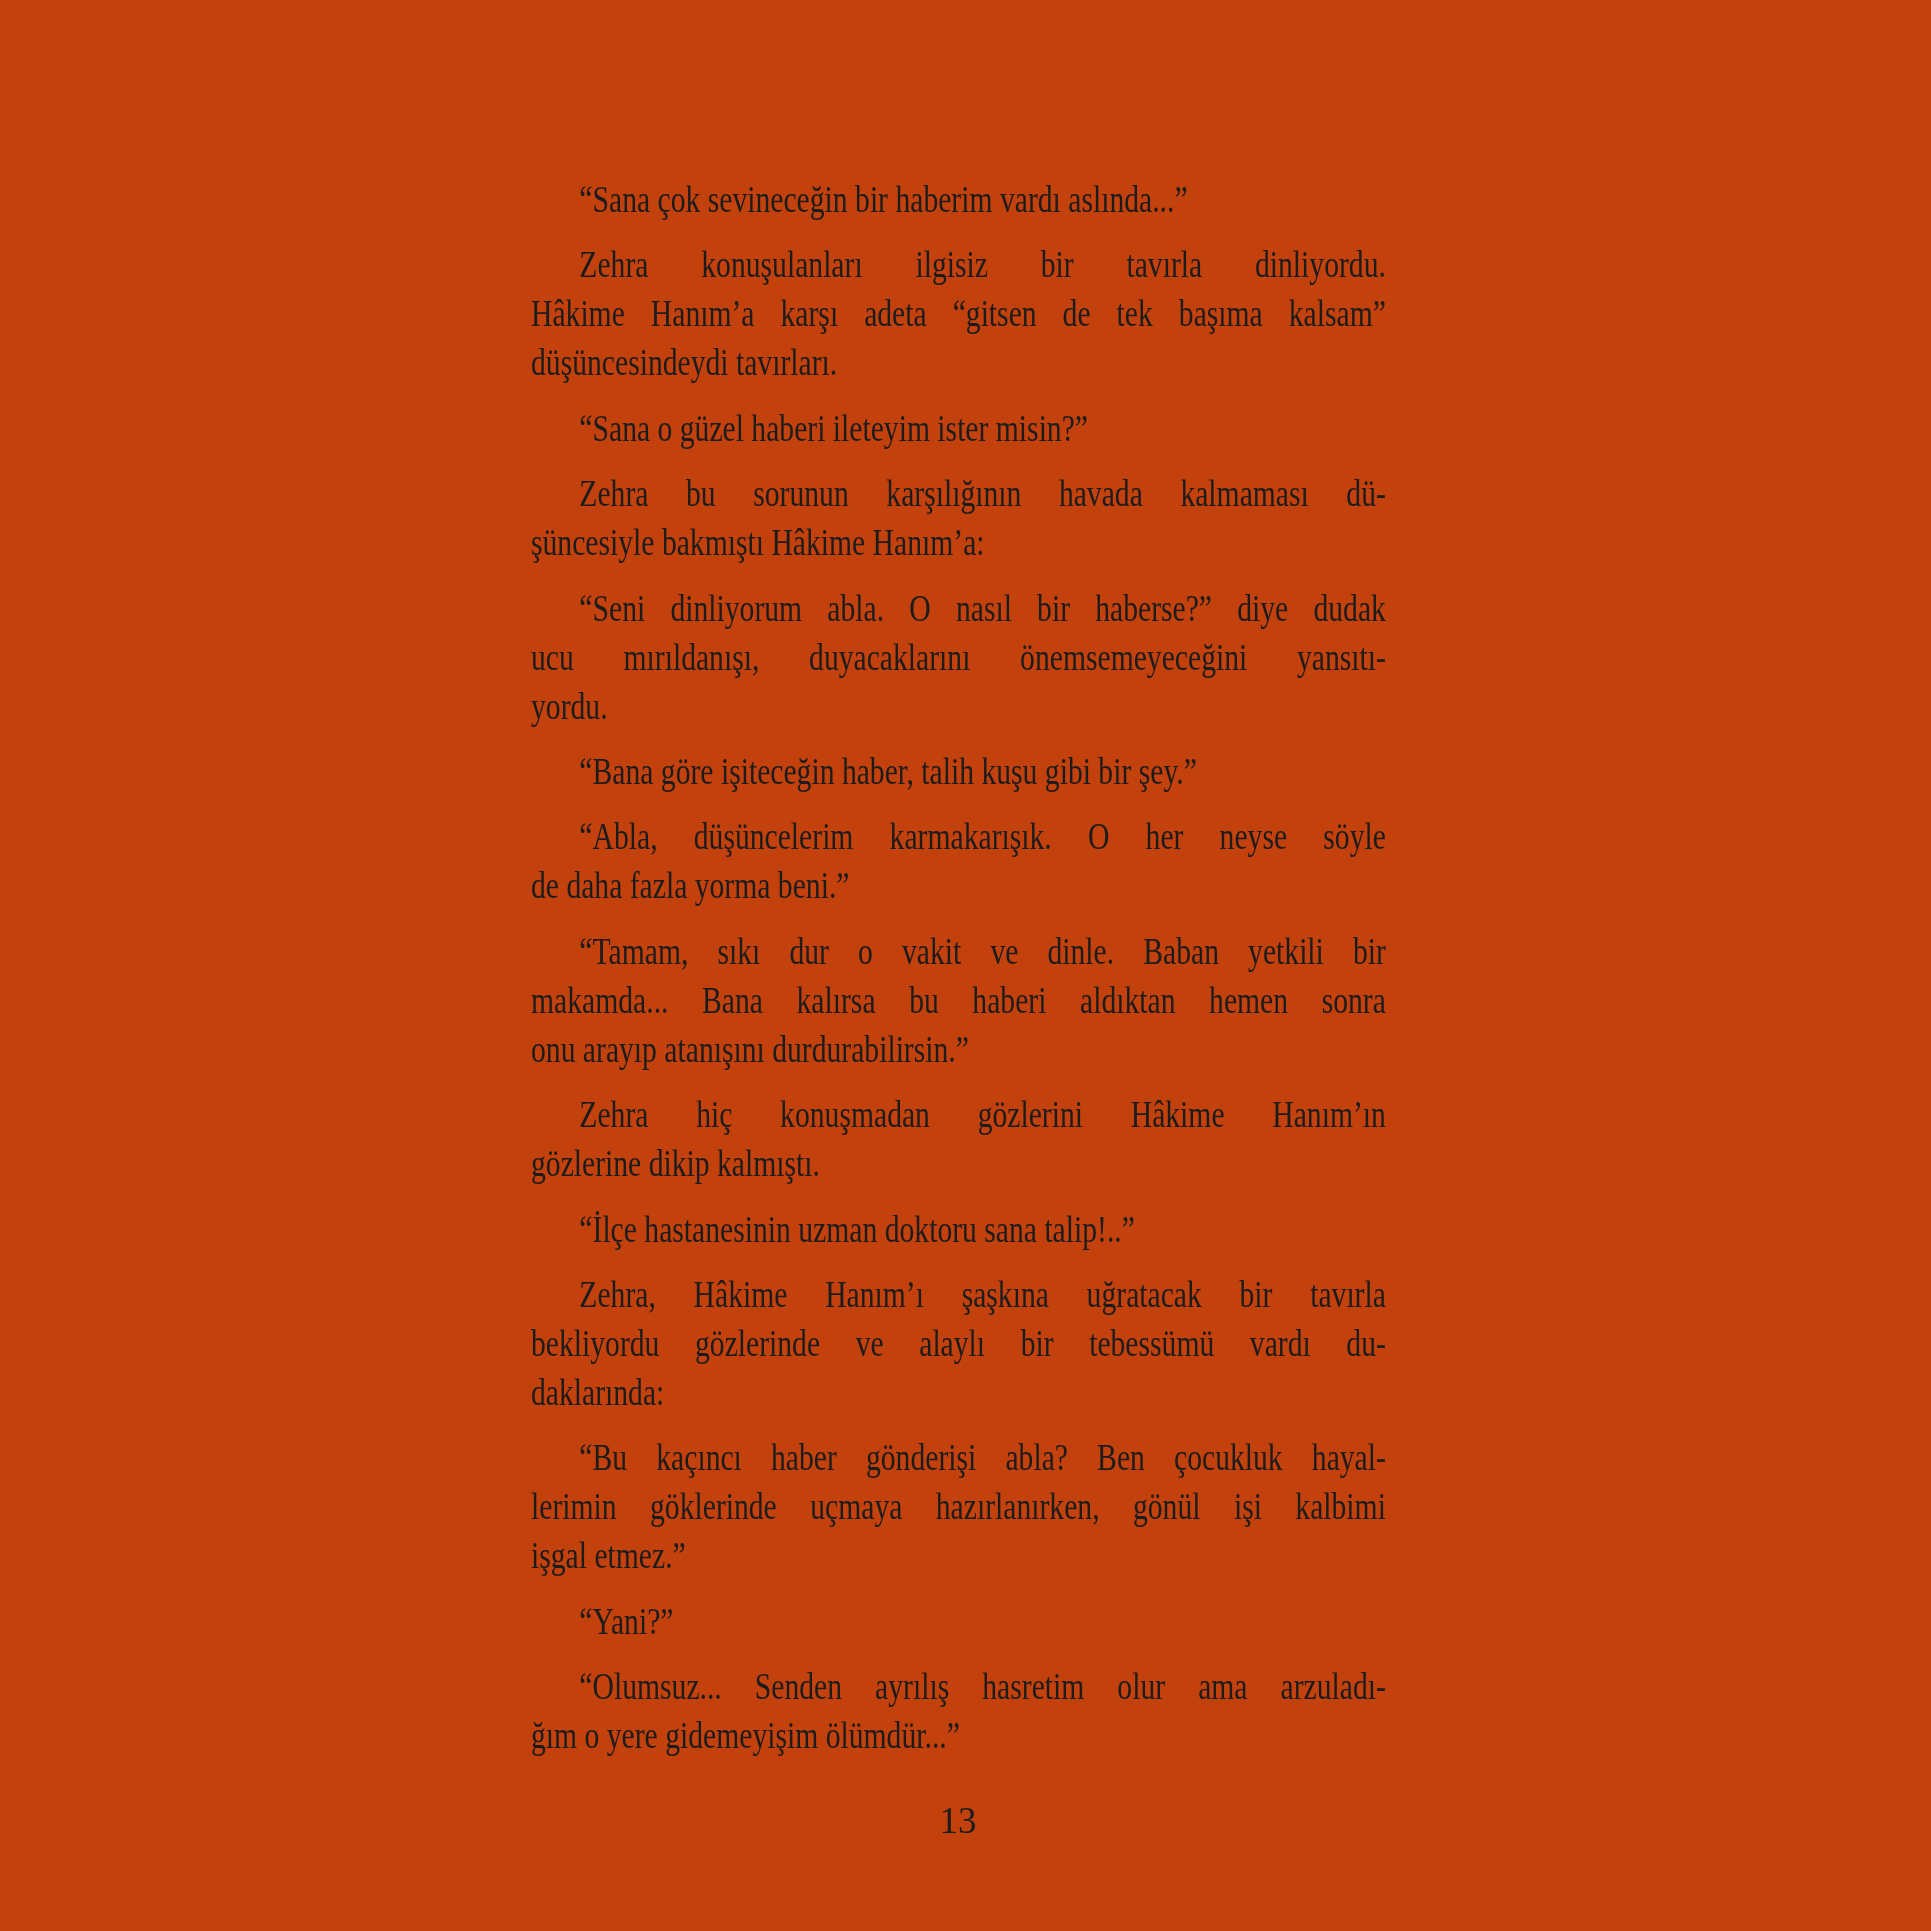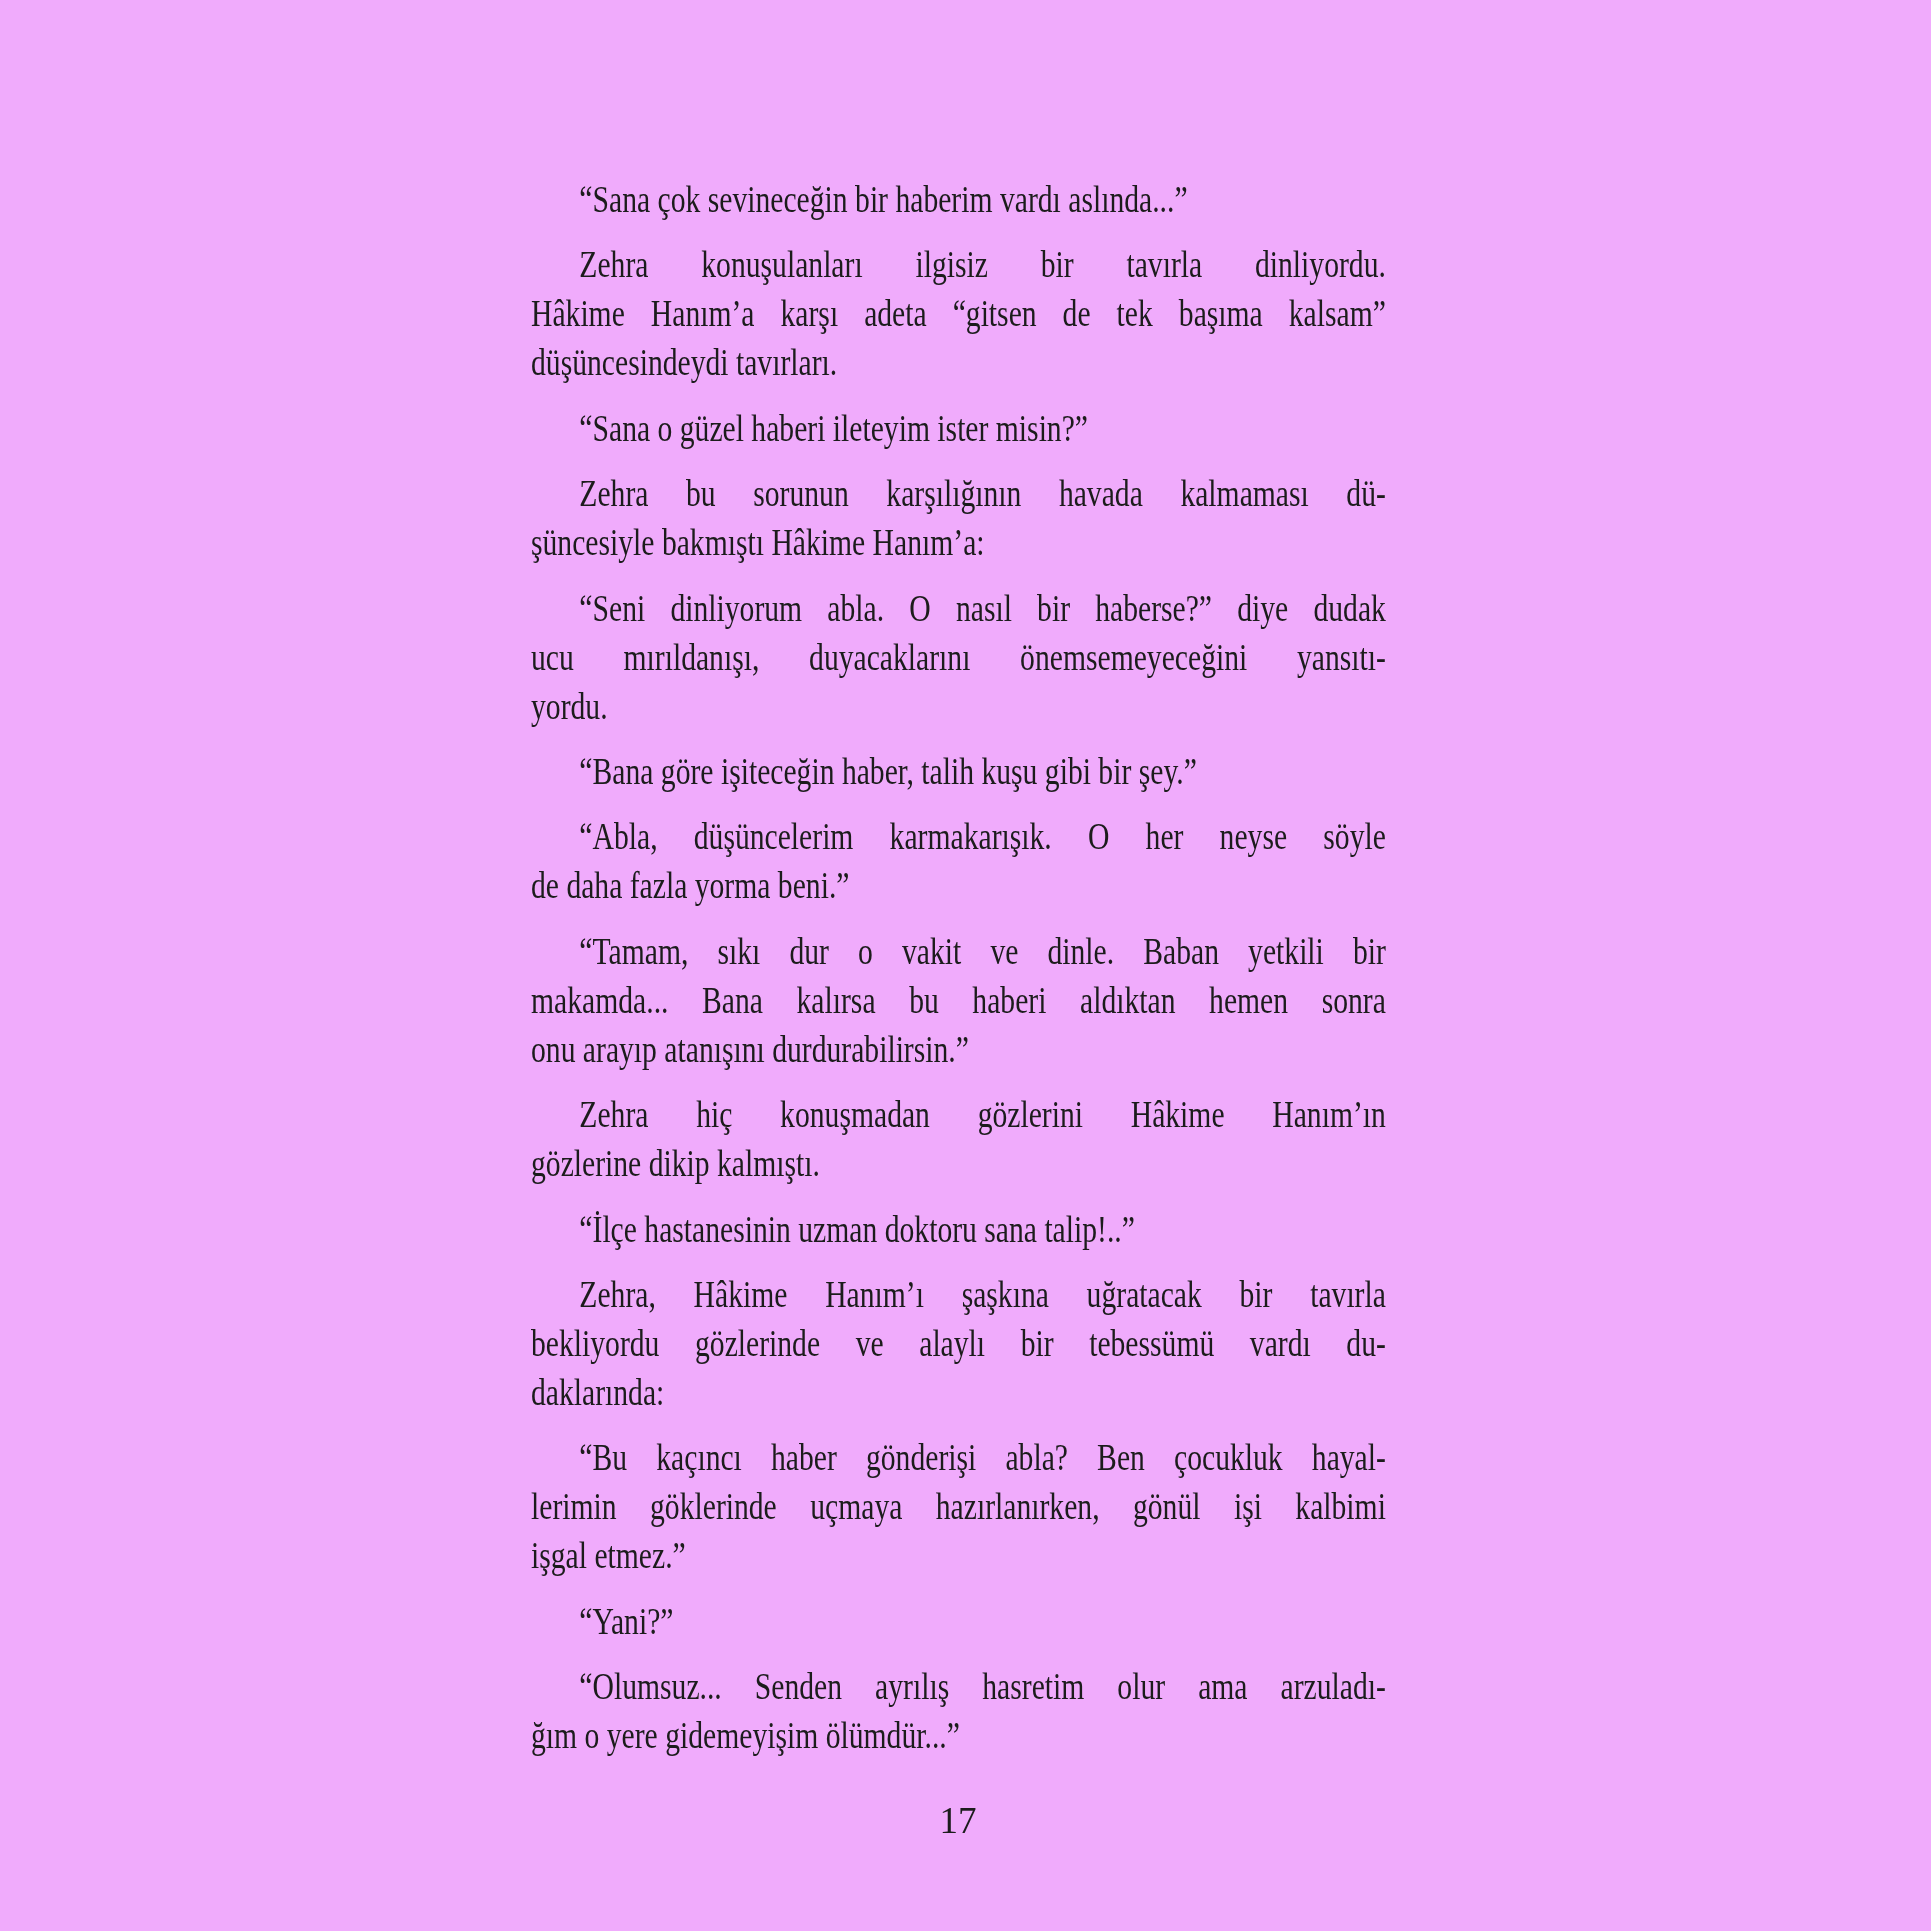--- a/index.html
+++ b/index.html
@@ -50,21 +50,21 @@
     width: 854px;
     text-align: center;
     font-size: 37px;
     line-height: 49px;
     color: #1c1c1c;
   }
 </style>
 </head>
 <body>
 
-<div class="book-page" style="background: #f0abfc;">
+<div class="book-page" style="background: #c2410c;">
   <div class="text-block" style="color: rgb(28, 28, 28);">
       <p class="para">
         <span class="line last">“Sana çok sevineceğin bir haberim vardı aslında...”</span>
       </p>
       <p class="para">
         <span class="line">Zehra konuşulanları ilgisiz bir tavırla dinliyordu.</span>
         <span class="line">Hâkime Hanım’a karşı adeta “gitsen de tek başıma kalsam”</span>
         <span class="line last">düşüncesindeydi tavırları.</span>
       </p>
       <p class="para">
@@ -109,15 +109,15 @@
         <span class="line last">işgal etmez.”</span>
       </p>
       <p class="para">
         <span class="line last">“Yani?”</span>
       </p>
       <p class="para">
         <span class="line">“Olumsuz... Senden ayrılış hasretim olur ama arzuladı-</span>
         <span class="line last">ğım o yere gidemeyişim ölümdür...”</span>
       </p>
     </div>
-  <div class="page-number">17</div>
+  <div class="page-number">13</div>
 </div>
 
 
 </body></html>

